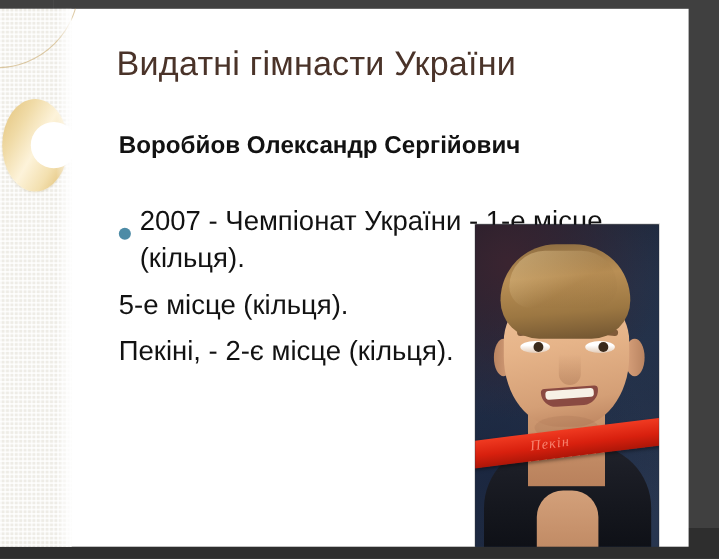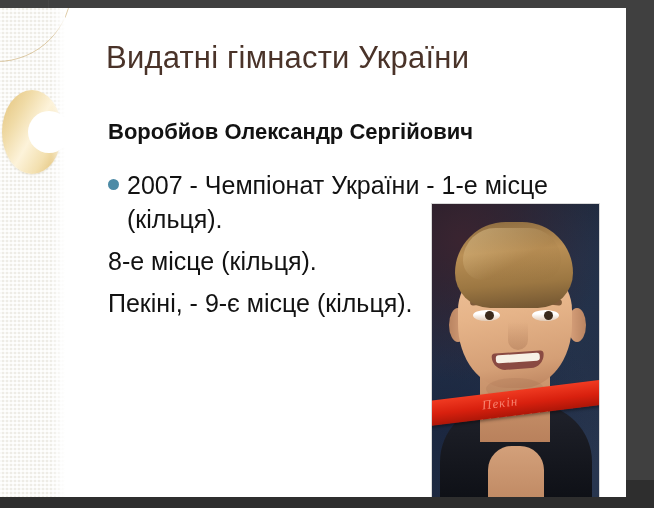--- a/index.html
+++ b/index.html
@@ -136,22 +136,23 @@
   .body-list {
     position: absolute;
     left: 0;
     top: 160px;
     width: 520px;
   }
 
   .bullet-row {
     position: relative;
     display: flex;
-    align-items: flex-start;
+    align-items: flex-end;
     padding-left: 8px;
+    margin-top: 16px;
   }
   .bullet-dot {
     flex: 0 0 auto;
     width: 11px;
     height: 11px;
     border-radius: 50%;
     background: #4d8ba6;
     margin-top: 11px;
     margin-right: 8px;
   }
@@ -353,25 +354,25 @@
       <div class="body-list">
 
         <div class="bullet-row">
           <span class="bullet-dot"></span>
           <span class="bullet-text">2007 - Чемпіонат України - 1-е місце</span>
         </div>
         <div class="cont-line" style="padding-left:27px;">(кільця).</div>
 
         <div class="gap-sm"></div>
 
-        <div class="cont-line">8-е місце (кільця).</div>
+        <div class="cont-line">5-е місце (кільця).</div>
 
         <div class="gap-sm"></div>
 
-        <div class="cont-line">Пекіні, - 9-є місце (кільця).</div>
+        <div class="cont-line">Пекіні, - 2-є місце (кільця).</div>
 
       </div>
     </div>
 
     <div class="photo">
       <div class="ph-bg"></div>
       <div class="ph-body"></div>
       <div class="ph-chest"></div>
       <div class="ph-neck"></div>
       <div class="ph-ear-l"></div>

